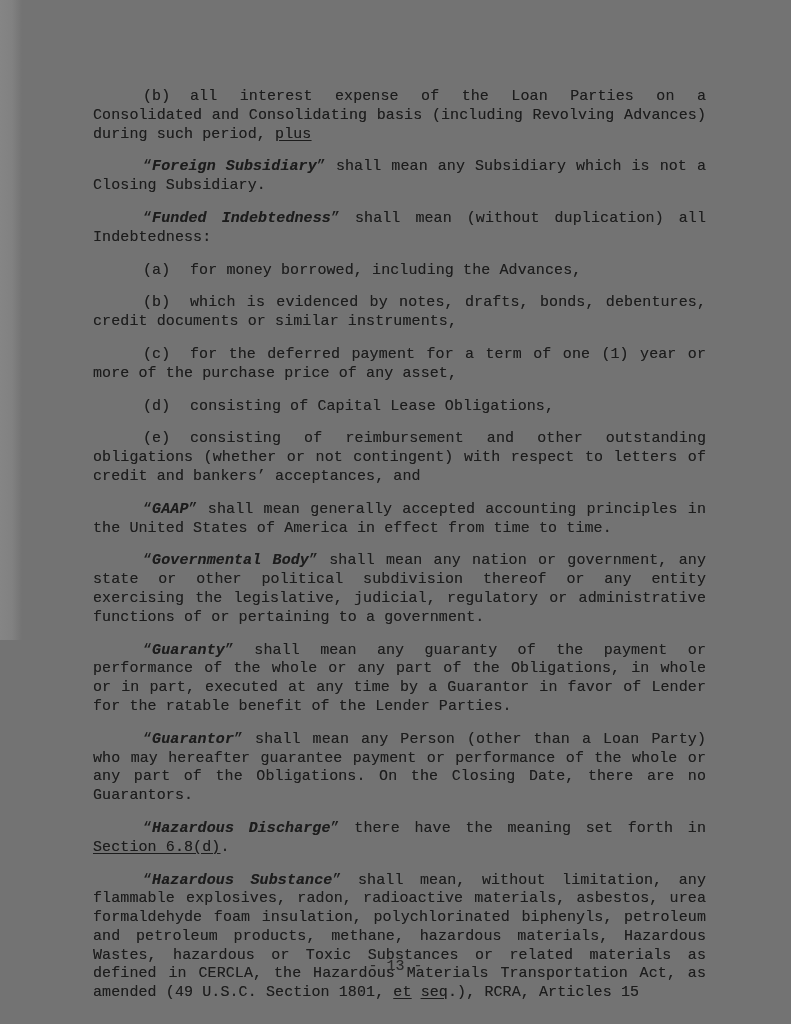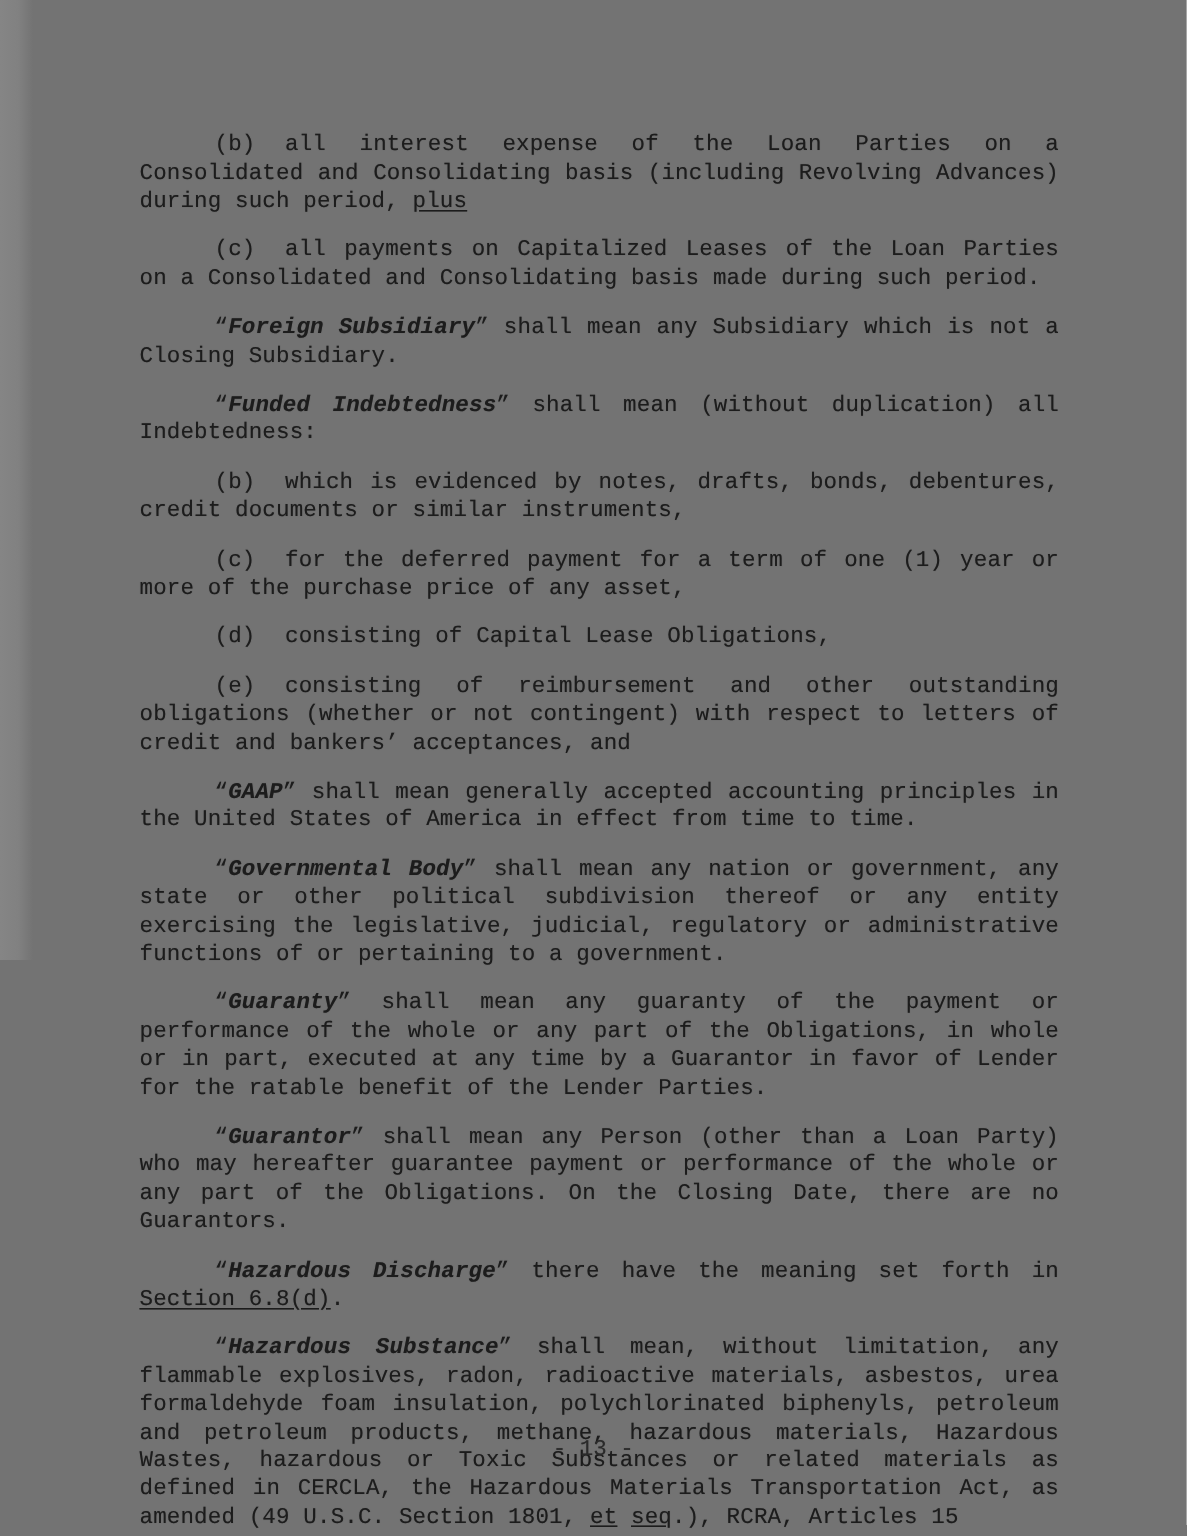--- a/index.html
+++ b/index.html
@@ -67,23 +67,23 @@
     text-shadow: 0 0 0.5px rgba(40,40,40,0.5);
   }
 </style>
 </head>
 <body>
 
 <div class="page">
   <div class="scan-shadow"></div>
   <div class="doc-body" id="doc-body">
       <p class="para"><span class="plabel">(b)</span><span>all interest expense of the Loan Parties on a Consolidated and Consolidating basis (including Revolving Advances) during such period, </span><span class="u">plus</span></p>
-      <p class="para"><span class="plabel">(c)</span><span>all payments on Capitalized Leases of the Loan Parties on a Consolidated and Consolidating basis made during such period.</span></p>
       <p class="para"><span>“</span><span class="term">Foreign Subsidiary</span><span>” shall mean any Subsidiary which is not a Closing Subsidiary.</span></p>
       <p class="para"><span>“</span><span class="term">Funded Indebtedness</span><span>” shall mean (without duplication) all Indebtedness:</span></p>
+      <p class="para"><span class="plabel">(a)</span><span>for money borrowed, including the Advances,</span></p>
       <p class="para"><span class="plabel">(b)</span><span>which is evidenced by notes, drafts, bonds, debentures, credit documents or similar instruments,</span></p>
       <p class="para"><span class="plabel">(c)</span><span>for the deferred payment for a term of one (1) year or more of the purchase price of any asset,</span></p>
       <p class="para"><span class="plabel">(d)</span><span>consisting of Capital Lease Obligations,</span></p>
       <p class="para"><span class="plabel">(e)</span><span>consisting of reimbursement and other outstanding obligations (whether or not contingent) with respect to letters of credit and bankers’ acceptances, and</span></p>
       <p class="para"><span>“</span><span class="term">GAAP</span><span>” shall mean generally accepted accounting principles in the United States of America in effect from time to time.</span></p>
       <p class="para"><span>“</span><span class="term">Governmental Body</span><span>” shall mean any nation or government, any state or other political subdivision thereof or any entity exercising the legislative, judicial, regulatory or administrative functions of or pertaining to a government.</span></p>
       <p class="para"><span>“</span><span class="term">Guaranty</span><span>” shall mean any guaranty of the payment or performance of the whole or any part of the Obligations, in whole or in part, executed at any time by a Guarantor in favor of Lender for the ratable benefit of the Lender Parties.</span></p>
       <p class="para"><span>“</span><span class="term">Guarantor</span><span>” shall mean any Person (other than a Loan Party) who may hereafter guarantee payment or performance of the whole or any part of the Obligations.  On the Closing Date, there are no Guarantors.</span></p>
       <p class="para"><span>“</span><span class="term">Hazardous Discharge</span><span>” there have the meaning set forth in </span><span class="u">Section 6.8(d)</span><span>.</span></p>
       <p class="para"><span>“</span><span class="term">Hazardous Substance</span><span>” shall mean, without limitation, any flammable explosives, radon, radioactive materials, asbestos, urea formaldehyde foam insulation, polychlorinated biphenyls, petroleum and petroleum products, methane, hazardous materials, Hazardous Wastes, hazardous or Toxic Substances or related materials as defined in CERCLA, the Hazardous Materials Transportation Act, as amended (49 U.S.C. Section 1801, </span><span class="u">et</span><span> </span><span class="u">seq</span><span>.), RCRA, Articles 15</span></p>

